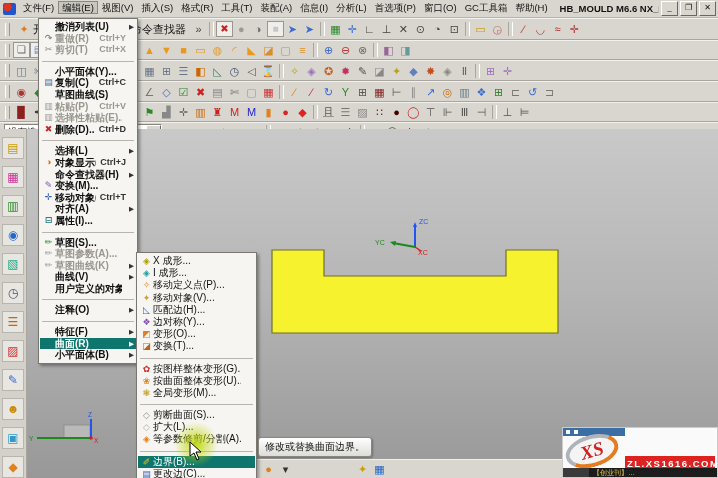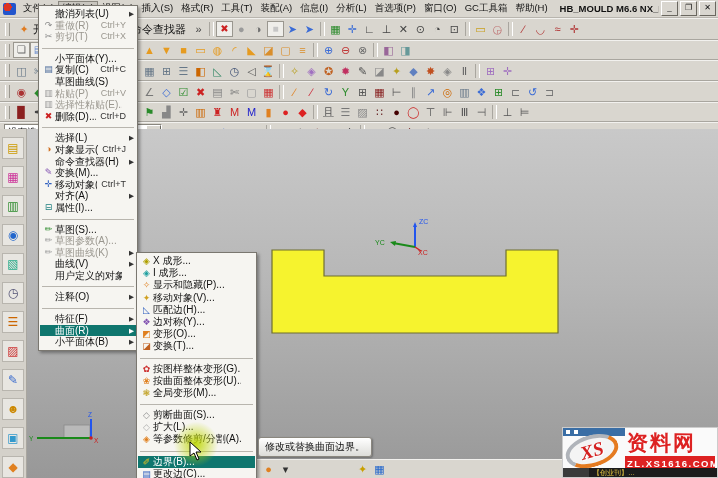--- a/index.html
+++ b/index.html
@@ -40,21 +40,21 @@
   #resbar{position:absolute;left:0;top:129px;width:27px;height:349px;background:#d4d1ca;
     border-right:1px solid #a9a69f;display:flex;flex-direction:column;align-items:center;padding-top:8px;box-sizing:border-box;}
   #resbar .tbi{width:20px;height:20px;margin-bottom:7px;border:1px solid #b8b5ae;background:#e8e6e1;font-size:12px;}
   .vtbsep{height:5px;}
   
   #viewport{position:absolute;left:27px;top:129px;width:691px;height:349px;
     background:linear-gradient(180deg,#c9c9c9 0%,#b6b6b6 45%,#989898 100%);}
   
   .popupmenu{position:absolute;background:#f6f5f1;border:1px solid #7a7770;
     box-shadow:2px 2px 3px rgba(0,0,0,.35);padding:2px 1px;box-sizing:border-box;font-size:10px;}
-  #editmenu{left:38px;top:5px;width:100px;z-index:50;}
+  #editmenu{left:38px;top:18px;width:100px;z-index:50;font-weight:bold;}
   #surfmenu{left:136px;top:252px;width:121px;z-index:55;}
   #surfmenu .mrow{height:12.2px;line-height:12.2px;}
   .mrow{display:flex;align-items:center;height:11.6px;line-height:11.6px;padding:0 2px;white-space:nowrap;}
   .mico{width:13px;flex:none;font-size:9px;text-align:center;}
   .mlab{flex:1;overflow:hidden;}
   .macc{margin-left:4px;font-size:9px;color:#333;flex:none;}
   .marw{width:8px;flex:none;font-size:6.5px;text-align:right;color:#333;}
   .msep{height:5px;border-bottom:1px solid #b8b5ae;margin:0 2px 4px 2px;}
   .mrow.dis{color:#9a978f;}
   .mrow.dis .macc{color:#9a978f;}
@@ -538,21 +538,21 @@
       <span class="marw"></span>
     </div>
     <div class="mrow">
       <span class="mico" style="color: rgb(32, 160, 160);">◈</span>
       <span class="mlab">I 成形...</span>
       <span class="macc"></span>
       <span class="marw"></span>
     </div>
     <div class="mrow">
       <span class="mico" style="color: rgb(224, 128, 32);">✧</span>
-      <span class="mlab">显示和隐藏(P)...</span>
+      <span class="mlab">移动定义点(P)...</span>
       <span class="macc"></span>
       <span class="marw"></span>
     </div>
     <div class="mrow">
       <span class="mico" style="color: rgb(208, 160, 32);">✦</span>
       <span class="mlab">移动对象(V)...</span>
       <span class="macc"></span>
       <span class="marw"></span>
     </div>
     <div class="mrow">
@@ -640,16 +640,15 @@
   <svg width="14" height="20">
       <polygon points="1,1 1,15 5,12 8,19 10,18 7,11 12,11" fill="#fff" stroke="#000" stroke-width="1"></polygon>
     </svg>
 </div>
 
 <div id="watermark">
   <div id="wm-popup"></div>
   <div id="wm-logo">
       <span>XS</span>
     </div>
-  <div id="wm-name">资料网</div>
   <div id="wm-url">ZL.XS1616.COM</div>
   <div id="wm-caption">【创业刊】…</div>
 </div>
 
 </body></html>

